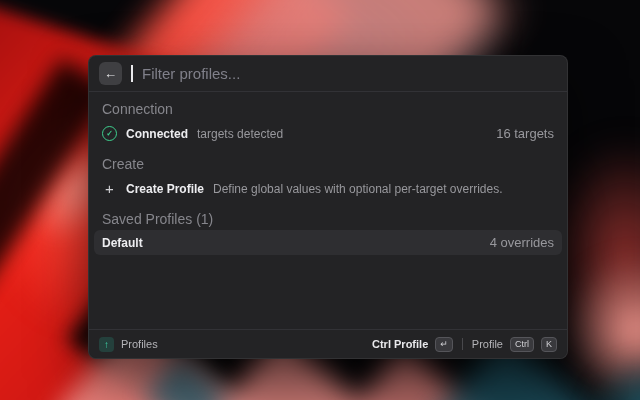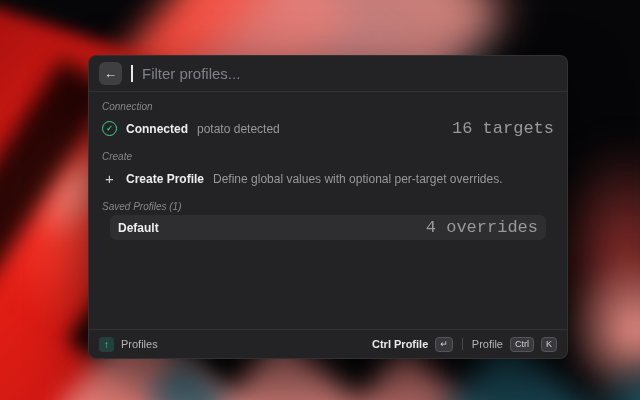--- a/index.html
+++ b/index.html
@@ -73,31 +73,31 @@
     cursor: pointer; font-family: inherit;
   }
   .caret { width: 2px; height: 17px; background: #e9e9ec; flex: 0 0 2px; }
   .search input {
     flex: 1; border: none; outline: none; background: transparent;
     font-size: 15px; color: #fef9c3; font-family: inherit; padding: 0;
     caret-color: transparent;
   }
   .search input::placeholder { color: #80808a; }
 
-  .section-label { font-size: 10px; color: #86868c; margin: 9px 13px 3px; font-style: italic; }
+  .section-label { font-size: 14px; color: #86868c; margin: 9px 13px 3px; }
   .row {
     display: flex; align-items: center; gap: 9px;
     height: 27px; padding: 0 13px; font-size: 12px;
   }
   .row .title { font-weight: bold; color: #ededf0; white-space: nowrap; text-align: right; }
   .row .sub   { color: #98989d; white-space: nowrap; }
-  .row .meta  { margin-left: auto; color: #98989d; font-size: 17px; white-space: nowrap; font-family: Liberation Mono, monospace; }
+  .row .meta  { margin-left: auto; color: #98989d; font-size: 13px; white-space: nowrap; }
   .row.selected {
     background: #2e2e31; border-radius: 6px;
-    margin: 0 21px; padding: 0 8px; height: 25px;
+    margin: 0 5px; padding: 0 8px; height: 25px;
   }
   .check-circle {
     width: 15px; height: 15px; flex: 0 0 15px;
     border: 1.4px solid #3ecf8e; border-radius: 50%;
     color: #3ecf8e; font-size: 8px; font-weight: bold;
     display: flex; align-items: center; justify-content: center;
   }
   .plus-ic { width: 15px; flex: 0 0 15px; text-align: center; color: #d2d2d6; font-size: 15px; font-weight: normal; line-height: 1; }
 
   .footer {
@@ -148,21 +148,21 @@
   <div class="search">
     <button class="back-btn">←</button>
     <span class="caret"></span>
     <input type="text" placeholder="Filter profiles..." style="">
   </div>
 
   <div class="section-label">Connection</div>
   <div class="row">
     <span class="check-circle">✓</span>
     <span class="title">Connected</span>
-    <span class="sub">potato detected</span>
+    <span class="sub">targets detected</span>
     <span class="meta">16 targets</span>
   </div>
 
   <div class="section-label">Create</div>
   <div class="row">
     <span class="plus-ic">+</span>
     <span class="title">Create Profile</span>
     <span class="sub">Define global values with optional per-target overrides.</span>
   </div>
 

